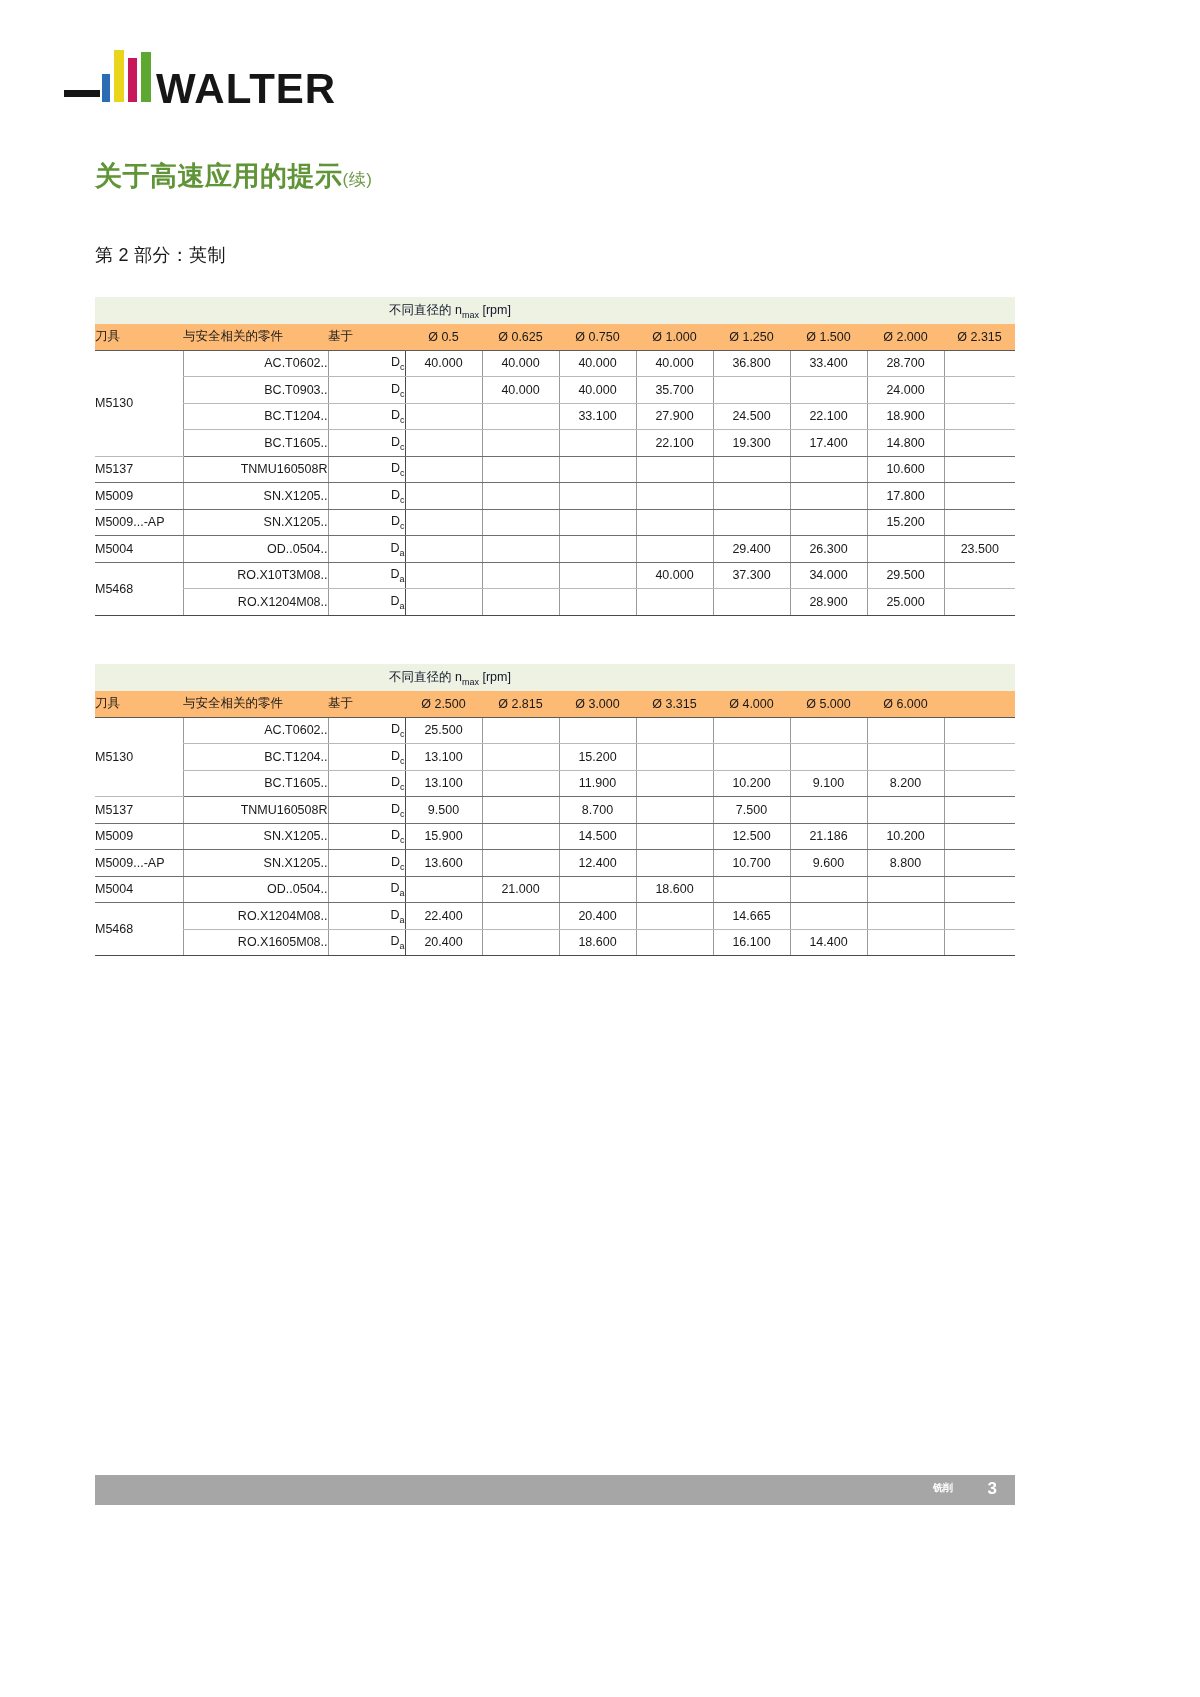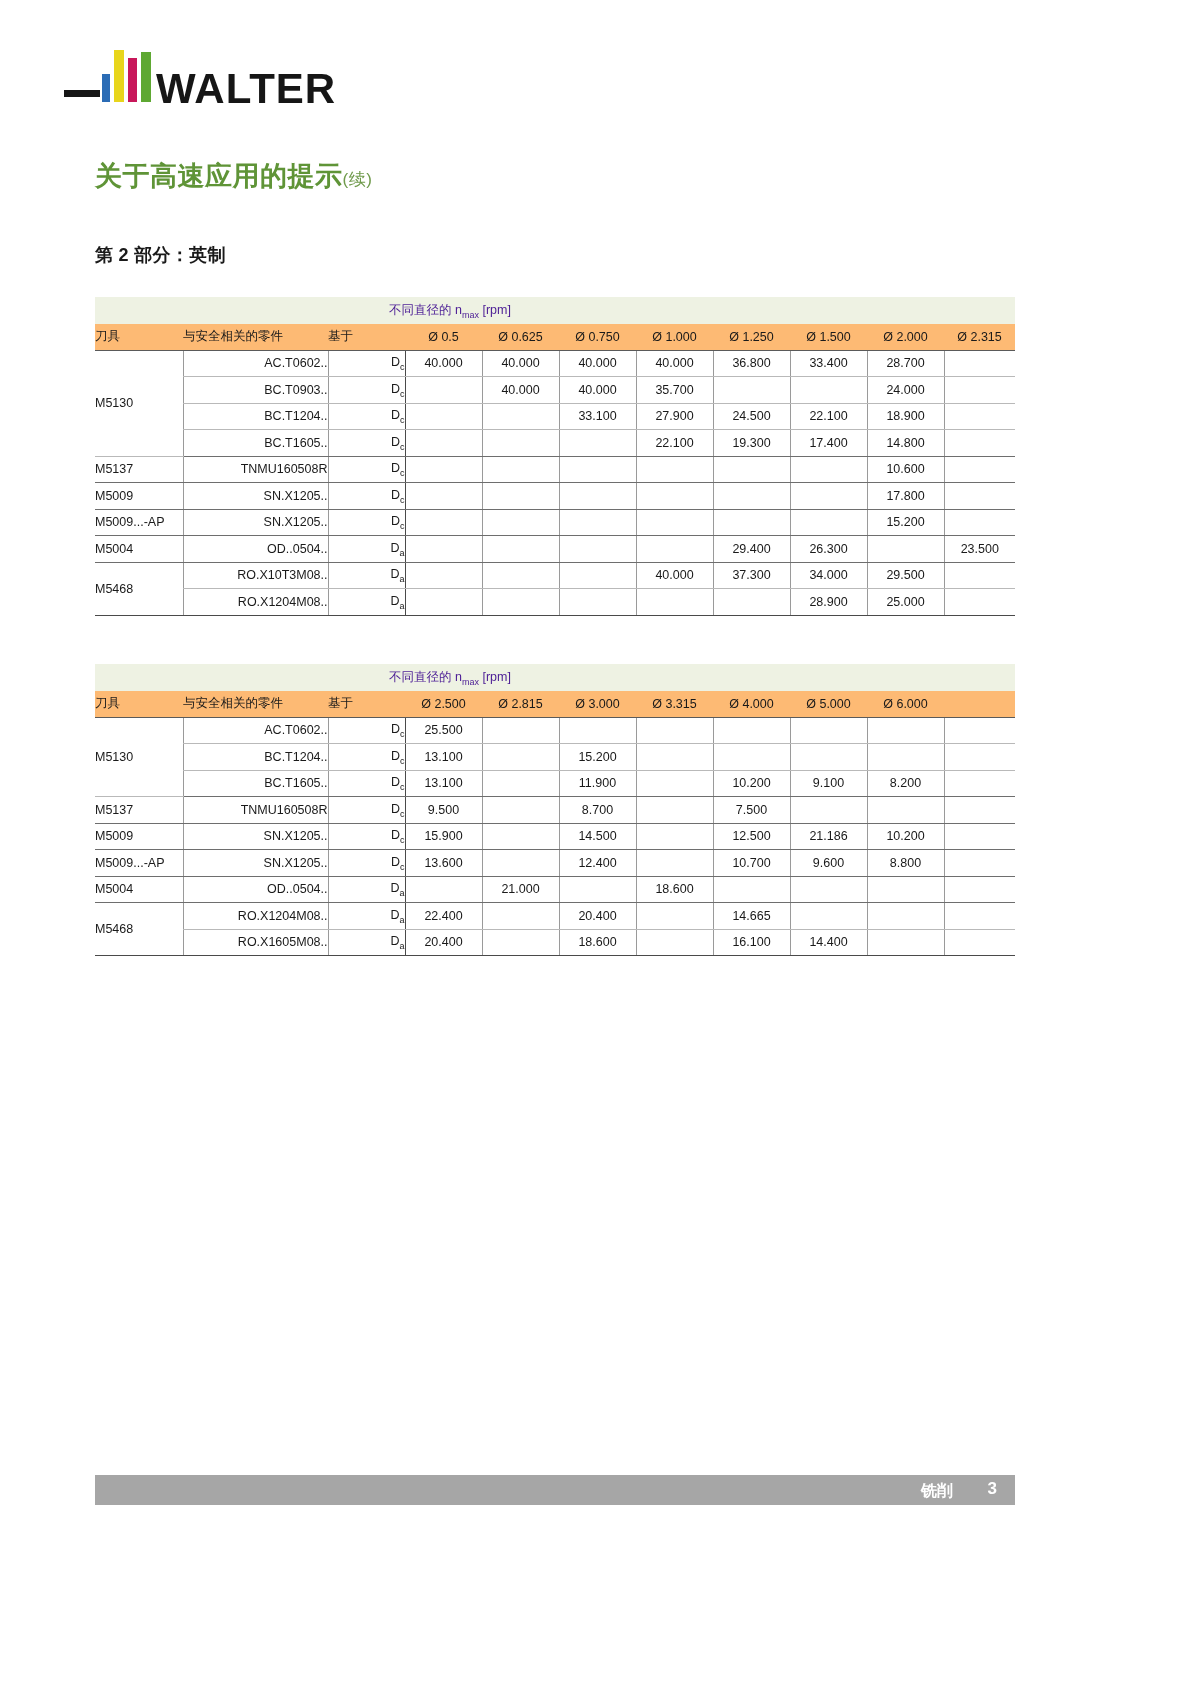--- a/index.html
+++ b/index.html
@@ -66,21 +66,21 @@
   .page-title .cont {
     font-size: 17px;
     font-weight: 400;
     color: #6f9a4b;
   }
   .section-title {
     position: absolute;
     left: 95px;
     top: 243px;
     font-size: 18px;
-    font-weight: 700;
+    font-weight: 400;
     color: #1a1a1a;
     letter-spacing: 0.3px;
     white-space: nowrap;
   }
 
   
   .tbl-wrap { position: absolute; left: 95px; }
   #table1-wrap { top: 297px; }
   #table2-wrap { top: 664px; }
 
@@ -100,21 +100,21 @@
   }
 
   
   .hdr-band td {
     background: #eef2e3;
     height: 40px;
     text-align: right;
     padding-right: 10px;
     font-weight: 700;
     font-size: 12.5px;
-    color: #4c1d95;
+    color: #0f172a;
   }
   .hdr-cols td {
     background: #fdba74;
     height: 34px;
     font-weight: 700;
     font-size: 12.5px;
     color: #1a1a1a;
     padding-left: 8px;
     border-bottom: 1.5px solid #5a5a5a;
   }
@@ -147,21 +147,21 @@
     left: 95px;
     top: 1475px;
     width: 920px;
     height: 30px;
     background: #a6a6a6;
   }
   .footer-label {
     position: absolute;
     right: 62px;
     top: 6px;
-    font-size: 16px;
+    font-size: 10px;
     font-weight: 700;
     color: #ffffff;
   }
   .footer-page {
     position: absolute;
     right: 18px;
     top: 4px;
     font-size: 17px;
     font-weight: 700;
     color: #ffffff;

